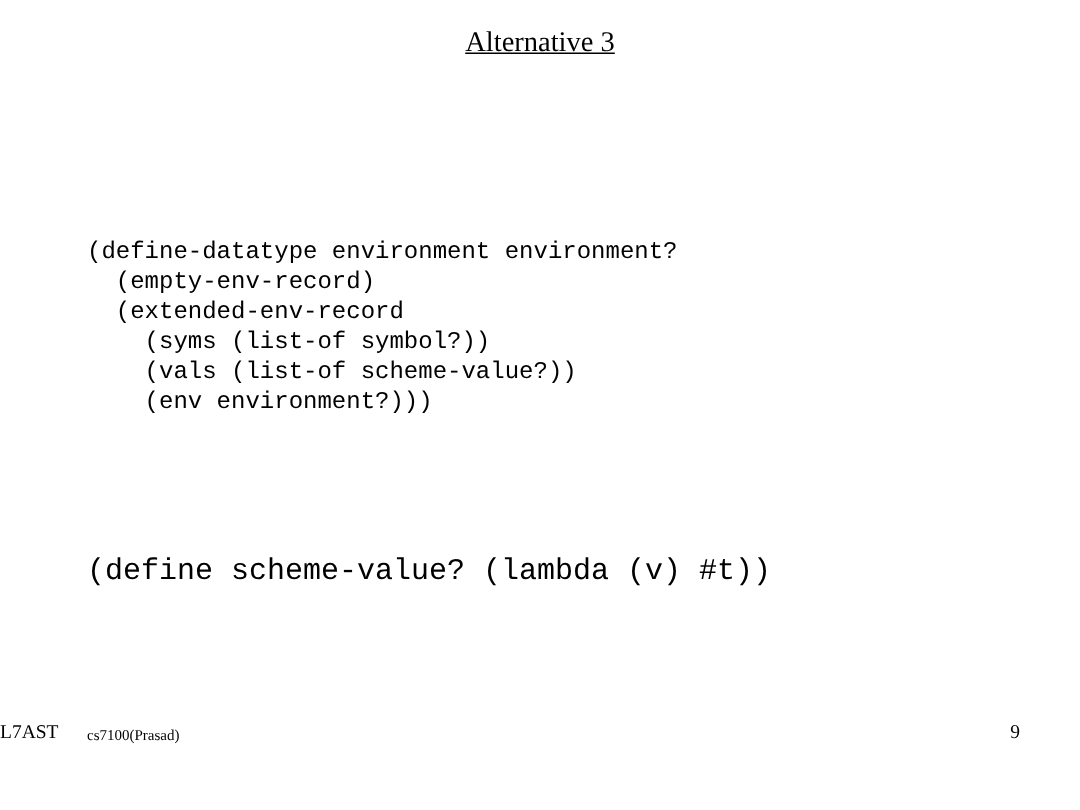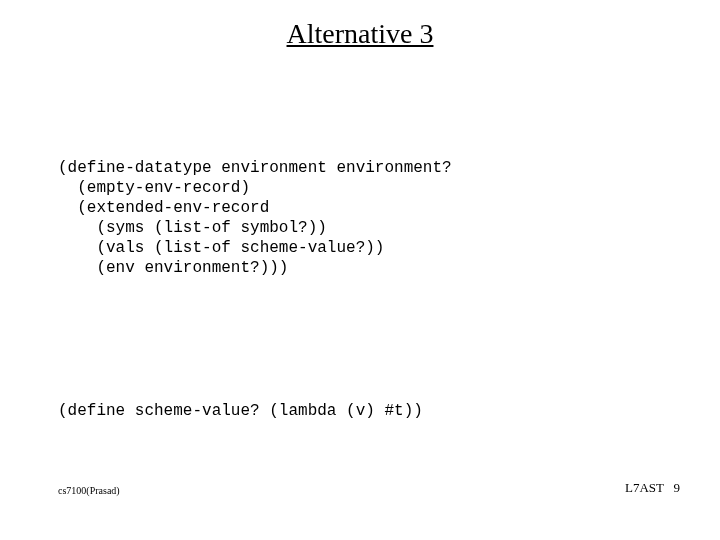--- a/index.html
+++ b/index.html
@@ -17,57 +17,56 @@
     height: 540px;
     position: relative;
     box-sizing: border-box;
   }
   .title {
     position: absolute;
     top: 18px;
     left: 0;
     width: 720px;
     text-align: center;
-    font-size: 28px;
+    font-size: 19px;
     font-family: "Times New Roman", Times, serif;
   }
   .title span {
     text-decoration: underline;
   }
   .codeblock1 {
     position: absolute;
     top: 158px;
     left: 58px;
     font-family: "Courier New", Courier, monospace;
     font-size: 16px;
     line-height: 1.25;
     white-space: pre;
   }
   .codeblock2 {
     position: absolute;
     top: 370px;
     left: 58px;
     font-family: "Courier New", Courier, monospace;
-    font-size: 16px;
+    font-size: 20px;
     white-space: pre;
-    margin-top: 32px;
   }
   .footer-left {
     position: absolute;
     bottom: 44px;
     left: 58px;
     font-size: 10px;
     font-family: "Times New Roman", Times, serif;
   }
   .footer-center {
     position: absolute;
     bottom: 44px;
     left: 0;
     width: 664px;
-    text-align: right;
+    text-align: left;
     font-size: 13px;
     font-family: "Times New Roman", Times, serif;
   }
   .footer-right {
     position: absolute;
     bottom: 44px;
     right: 40px;
     font-size: 13px;
     font-family: "Times New Roman", Times, serif;
   }

